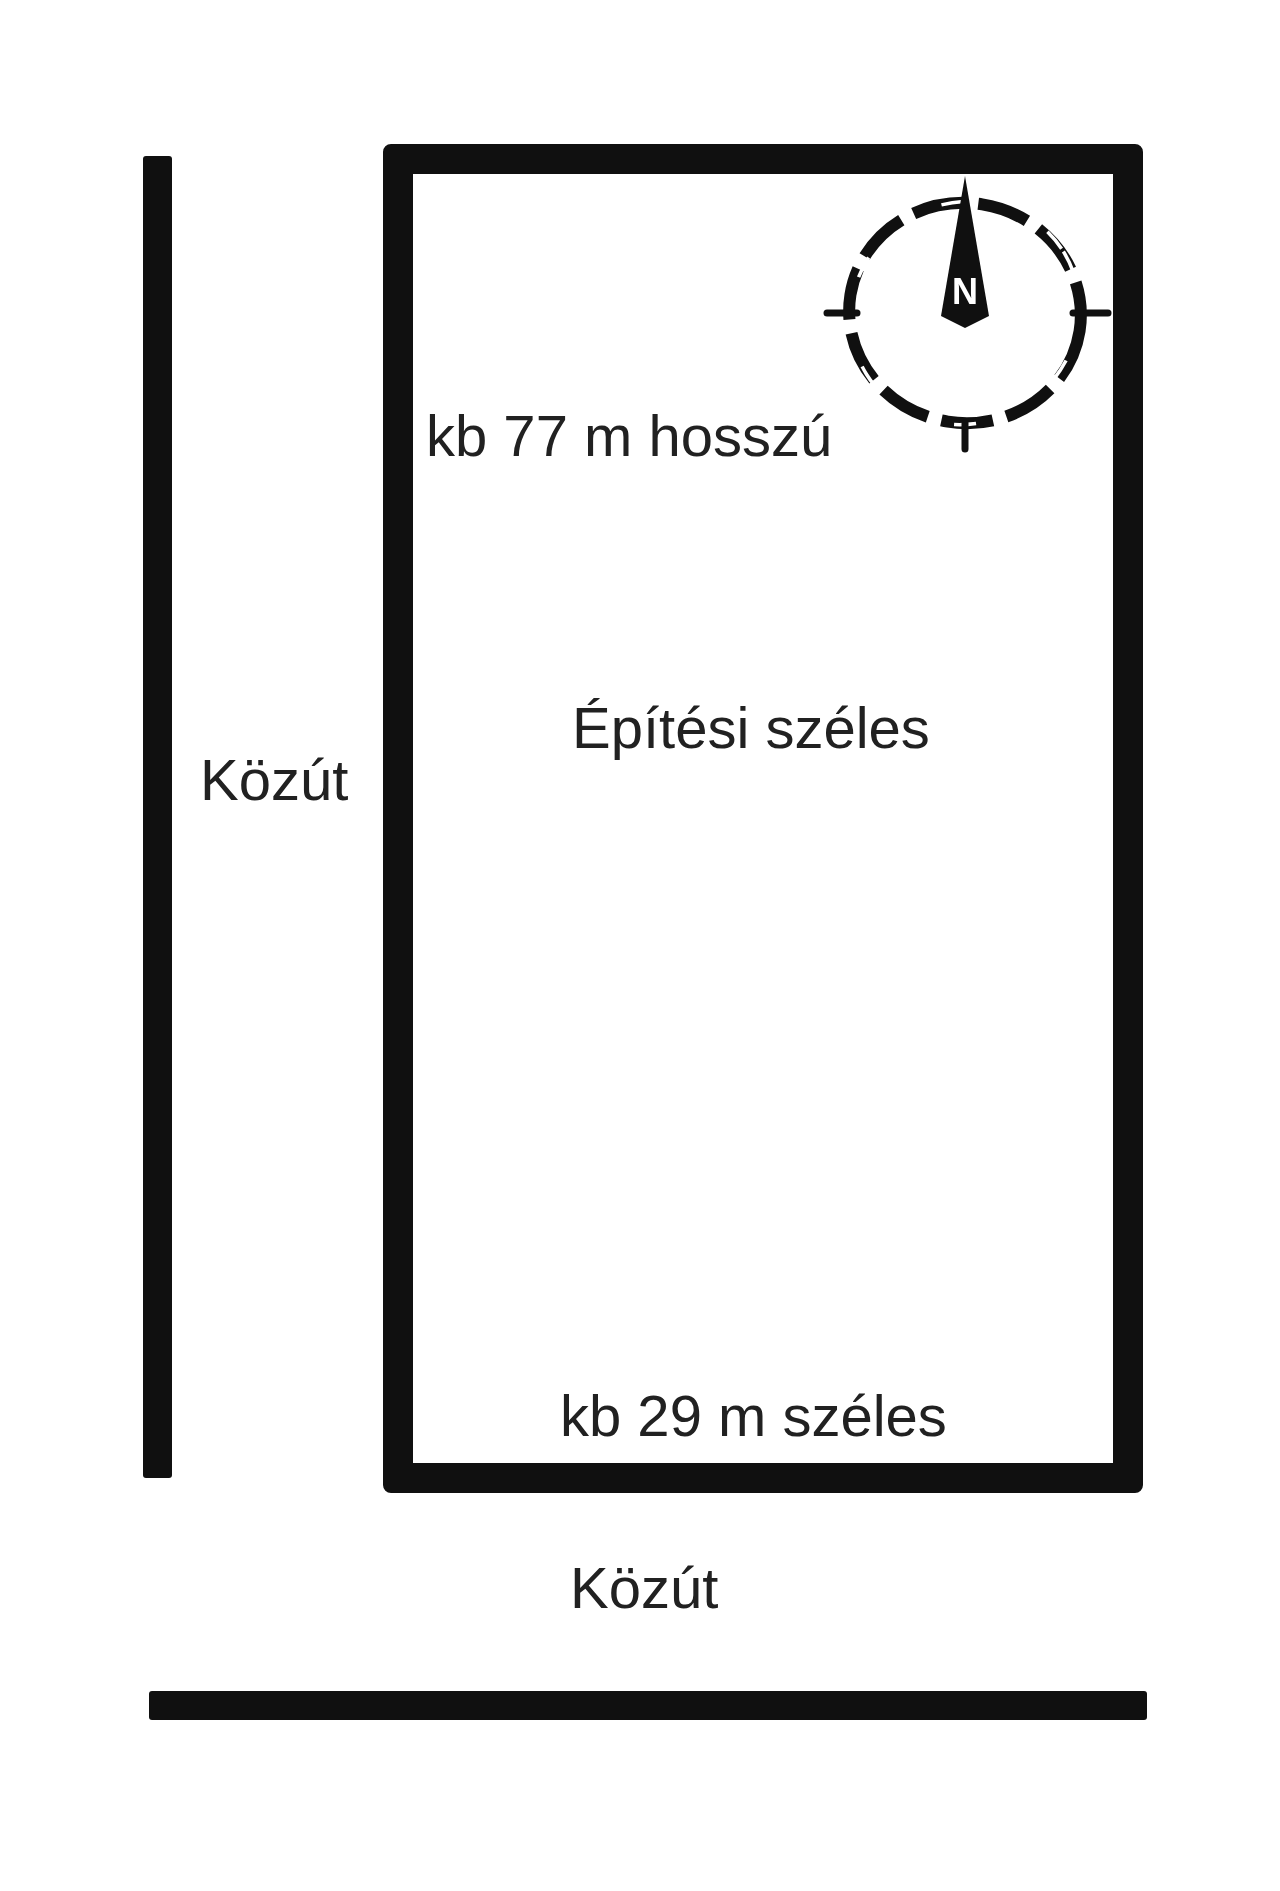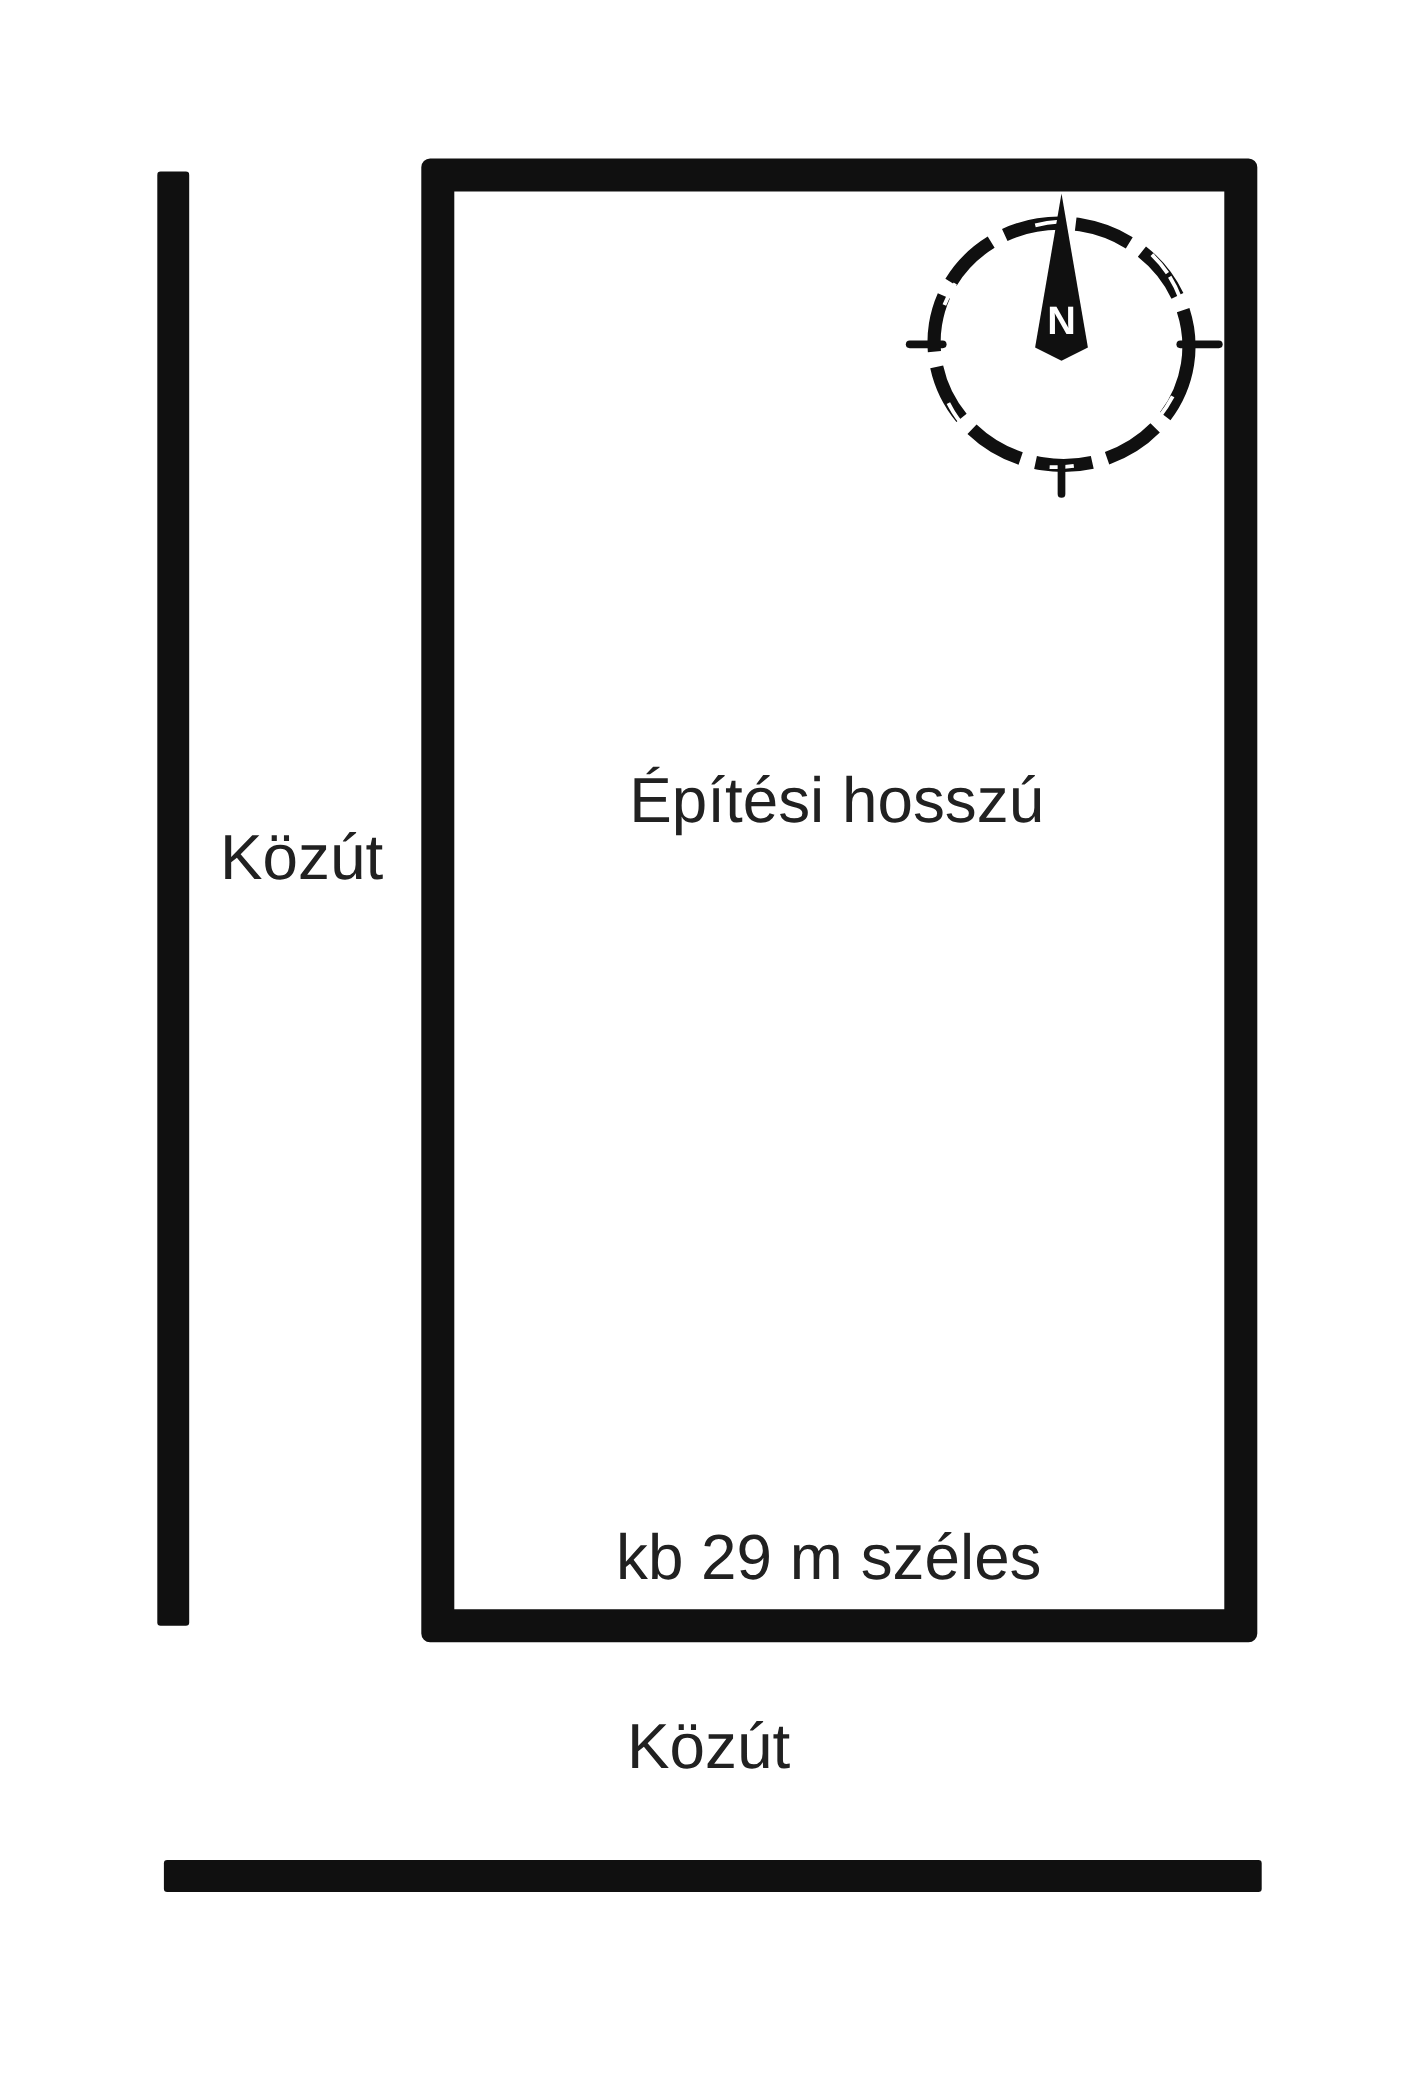--- a/index.html
+++ b/index.html
@@ -89,33 +89,34 @@
 </style>
 </head>
 <body>
 
 <div class="canvas">
 
   <div class="road-v"></div>
 
   <div class="plot"></div>
 
+  <div class="label length-label">kb 77 m hosszú</div>
 
   <svg class="compass" viewBox="0 0 310 330" aria-hidden="true">
     <ellipse class="ring" cx="145" cy="167" rx="116" ry="110" stroke-dasharray="52 14" transform="rotate(9 145 167)"></ellipse>
     <ellipse class="ring-gap" cx="145" cy="167" rx="116" ry="110" stroke-dasharray="22 92" transform="rotate(-32 145 167)"></ellipse>
     <line class="tick" x1="7" y1="167" x2="37" y2="167"></line>
     <line class="tick" x1="253" y1="167" x2="288" y2="167"></line>
     <line class="tick" x1="145" y1="277" x2="145" y2="303"></line>
     <polygon class="needle" points="145,30 169,170 145,182 121,170"></polygon>
     <text class="north-text" x="145" y="158" text-anchor="middle">N</text>
   </svg>
 
   <div class="area-block">
-    <div>Építési hosszú</div>
+    <div>Építési széles</div>
   </div>
 
   <div class="label width-label">kb 29 m széles</div>
 
   <div class="label road-left-label">Közút</div>
 
   <div class="label road-bottom-label">Közút</div>
 
   <div class="road-h"></div>
 

